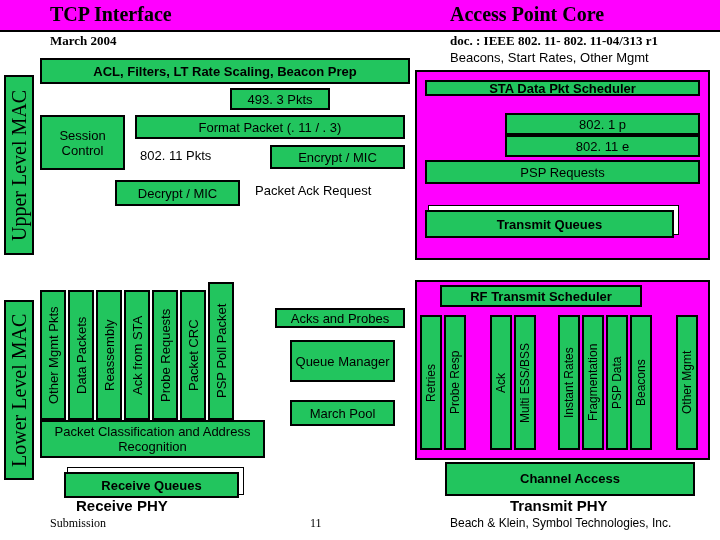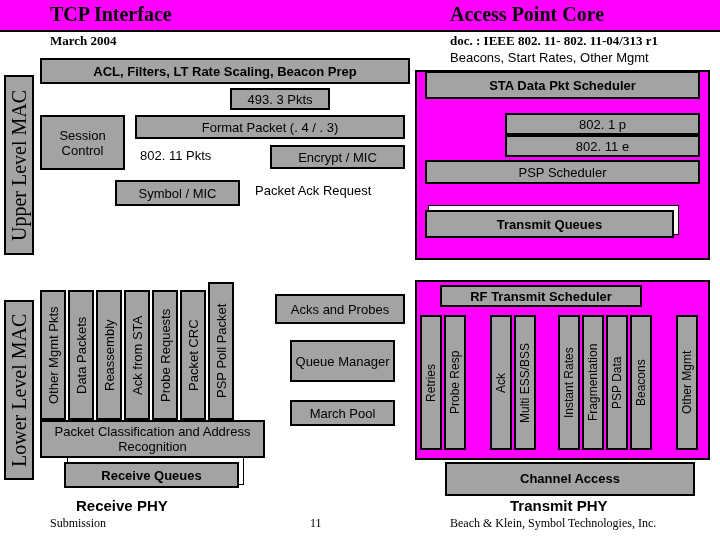--- a/index.html
+++ b/index.html
@@ -1,18 +1,18 @@
 <!DOCTYPE html>
 <html><head>
 <meta charset="utf-8">
 <style>
   *{box-sizing:border-box;margin:0;padding:0}
   body{width:720px;height:540px;font-family:Arial,Helvetica,sans-serif;font-size:12px;position:relative;background:#fff}
   .abs{position:absolute}
-  .box{border:2px solid #000;background:#a3a3a3;display:flex;align-items:center;justify-content:center;text-align:center;padding:2px}
+  .box{border:2px solid #000;background:#22c55e;display:flex;align-items:center;justify-content:center;text-align:center;padding:2px}
   .pink{background:#ff00ff}
   .vlabel{writing-mode:vertical-rl;text-orientation:mixed;display:flex;align-items:center;justify-content:center;font-family:"Times New Roman",serif;font-size:20px}
   .bold{font-weight:700}
   .hdr-top{font-family:"Times New Roman",serif;font-size:20px;font-weight:700}
   .hdr-sub{font-family:"Times New Roman",serif;font-size:13px;font-weight:700}
   .small{font-size:13px}
   .vsmall{font-size:11px}
 </style>
 </head>
 <body>
@@ -36,43 +36,43 @@
 <div class="abs small" style="left:450px;top:50px">Beacons, Start Rates, Other Mgmt</div>
 
 <div class="abs box small" style="left:230px;top:88px;width:100px;height:22px">
     <span>493. 3 Pkts</span>
   </div>
 
 <div class="abs box small" style="left:40px;top:115px;width:85px;height:55px">
     <span>Session Control</span>
   </div>
 <div class="abs box small" style="left:135px;top:115px;width:270px;height:24px">
-    <span>Format Packet (. 4 / . 3)</span>
+    <span>Format Packet (. 11 / . 3)</span>
   </div>
 <div class="abs small" style="left:140px;top:148px">802. 11 Pkts</div>
 <div class="abs box small" style="left:270px;top:145px;width:135px;height:24px">
     <span>Encrypt / MIC</span>
   </div>
 <div class="abs box small" style="left:115px;top:180px;width:125px;height:26px">
-    <span>Symbol / MIC</span>
+    <span>Decrypt / MIC</span>
   </div>
 <div class="abs small" style="left:255px;top:183px">Packet Ack Request</div>
 
 <div class="abs pink" style="left:415px;top:70px;width:295px;height:190px;border:2px solid #000"></div>
-<div class="abs box bold small" style="left:425px;top:71px;width:275px;height:28px">
+<div class="abs box bold small" style="left:425px;top:80px;width:275px;height:16px">
     <span>STA Data Pkt Scheduler</span>
   </div>
 <div class="abs box small" style="left:505px;top:113px;width:195px;height:22px">
     <span>802. 1 p</span>
   </div>
 <div class="abs box small" style="left:505px;top:135px;width:195px;height:22px">
     <span>802. 11 e</span>
   </div>
 <div class="abs box small" style="left:425px;top:160px;width:275px;height:24px">
-    <span>PSP Scheduler</span>
+    <span>PSP Requests</span>
   </div>
 <div class="abs box bold small" style="left:425px;top:210px;width:249px;height:28px;box-shadow:4px -4px 0 #fff,4px -4px 0 1px #000">
     <span>Transmit Queues</span>
   </div>
 
 <div class="abs box vlabel vsmall" style="left:40px;top:290px;width:26px;height:130px;font-family:Arial;font-size:13px;transform:rotate(180deg)">
     <span>Other Mgmt Pkts</span>
   </div>
 <div class="abs box vlabel vsmall" style="left:68px;top:290px;width:26px;height:130px;font-family:Arial;font-size:13px;transform:rotate(180deg)">
     <span>Data Packets</span>
@@ -89,26 +89,26 @@
 <div class="abs box vlabel vsmall" style="left:180px;top:290px;width:26px;height:130px;font-family:Arial;font-size:13px;transform:rotate(180deg)">
     <span>Packet CRC</span>
   </div>
 <div class="abs box vlabel vsmall" style="left:208px;top:282px;width:26px;height:138px;font-family:Arial;font-size:13px;transform:rotate(180deg)">
     <span>PSP Poll Packet</span>
   </div>
 
 <div class="abs box small" style="left:40px;top:420px;width:225px;height:38px">
     <span>Packet Classification and Address Recognition</span>
   </div>
-<div class="abs box bold small" style="left:64px;top:462px;width:175px;height:26px;box-shadow:4px -4px 0 #fff,4px -4px 0 1px #000">
+<div class="abs box bold small" style="left:64px;top:472px;width:175px;height:26px;box-shadow:4px -4px 0 #fff,4px -4px 0 1px #000">
     <span>Receive Queues</span>
   </div>
 <div class="abs bold small" style="left:76px;top:497px;font-size:15px">Receive PHY</div>
 
-<div class="abs box small" style="left:275px;top:294px;width:130px;height:30px">
+<div class="abs box small" style="left:275px;top:308px;width:130px;height:20px">
     <span>Acks and Probes</span>
   </div>
 <div class="abs box small" style="left:290px;top:340px;width:105px;height:42px">
     <span>Queue Manager</span>
   </div>
 <div class="abs box small" style="left:290px;top:400px;width:105px;height:26px">
     <span>March Pool</span>
   </div>
 
 <div class="abs pink" style="left:415px;top:280px;width:295px;height:180px;border:2px solid #000"></div>
@@ -144,13 +144,13 @@
     <span>Other Mgmt</span>
   </div>
 
 <div class="abs box small" style="left:445px;top:462px;width:250px;height:34px;line-height:1.15">
     <div><span class="bold">Channel Access</span><br></div>
   </div>
 <div class="abs bold" style="left:510px;top:497px;font-size:15px">Transmit PHY</div>
 
 <div class="abs" style="left:50px;top:516px;font-family:'Times New Roman';font-size:12px">Submission</div>
 <div class="abs" style="left:310px;top:516px;font-family:'Times New Roman';font-size:12px">11</div>
-<div class="abs" style="left:450px;top:516px;font-family:Liberation Serif, serif;font-size:12px">Beach &amp; Klein, Symbol Technologies, Inc.</div>
+<div class="abs" style="left:450px;top:516px;font-family:Liberation Sans, sans-serif;font-size:12px">Beach &amp; Klein, Symbol Technologies, Inc.</div>
 
 </body></html>

